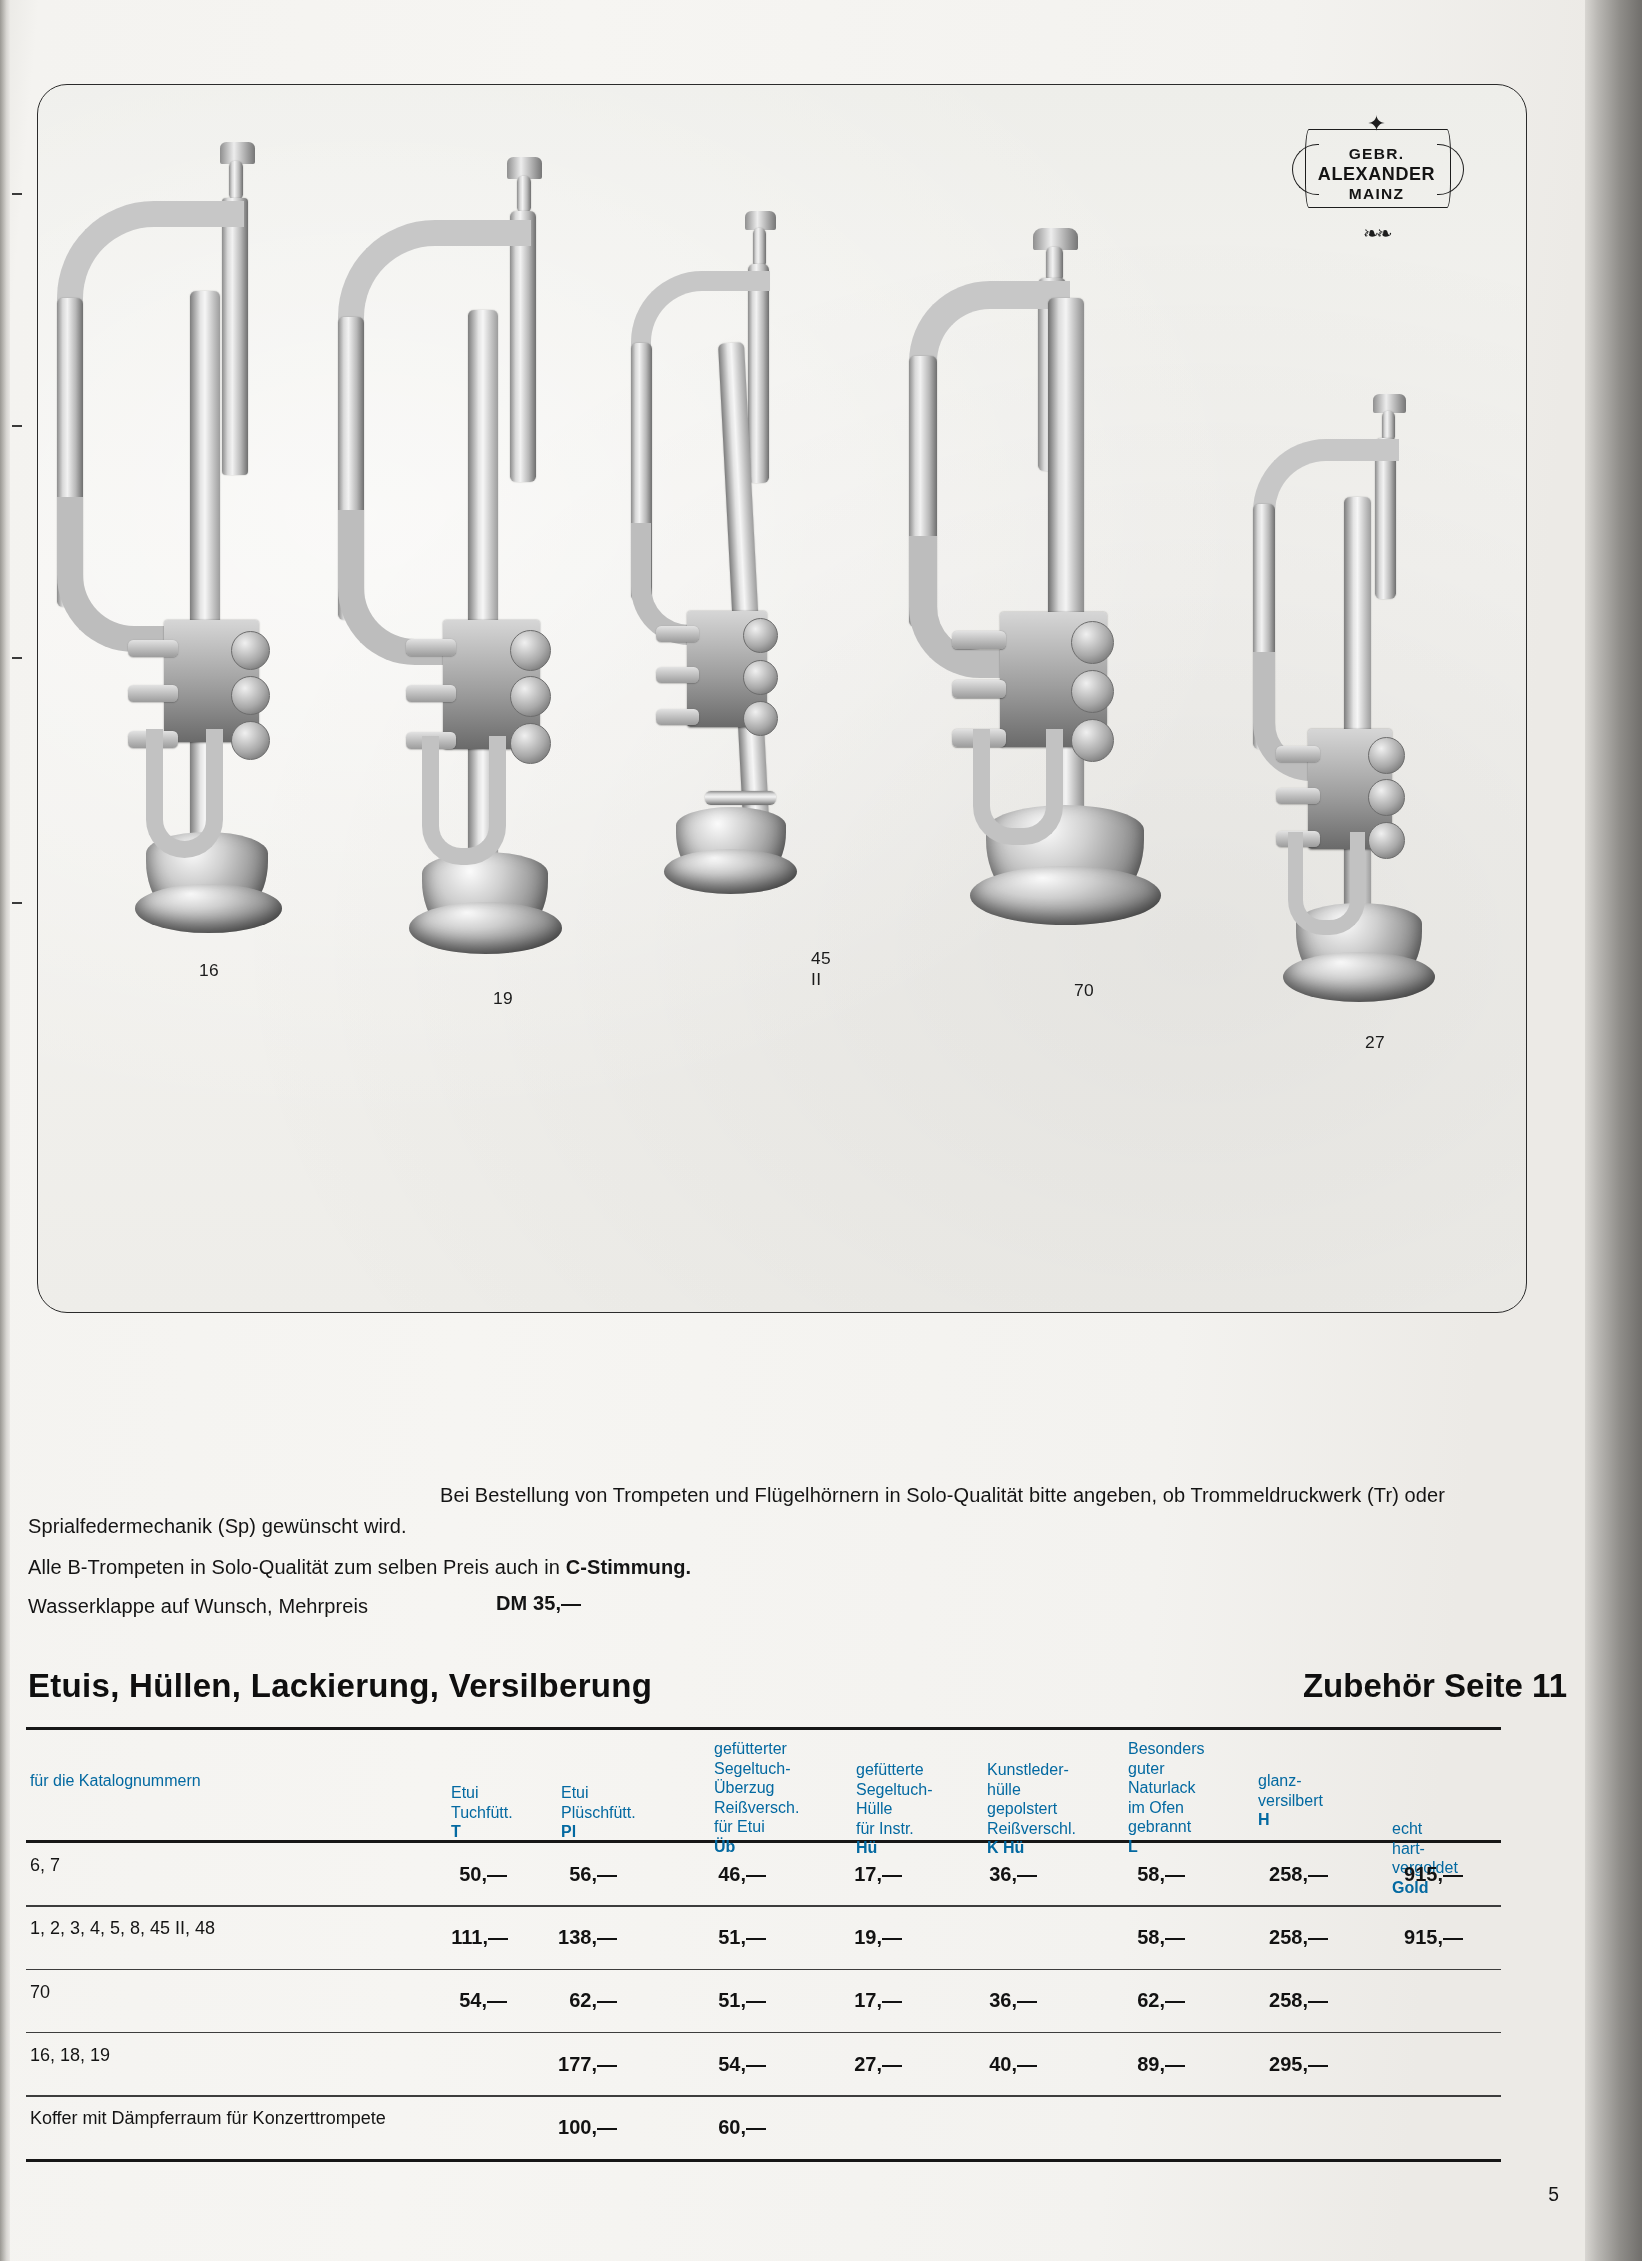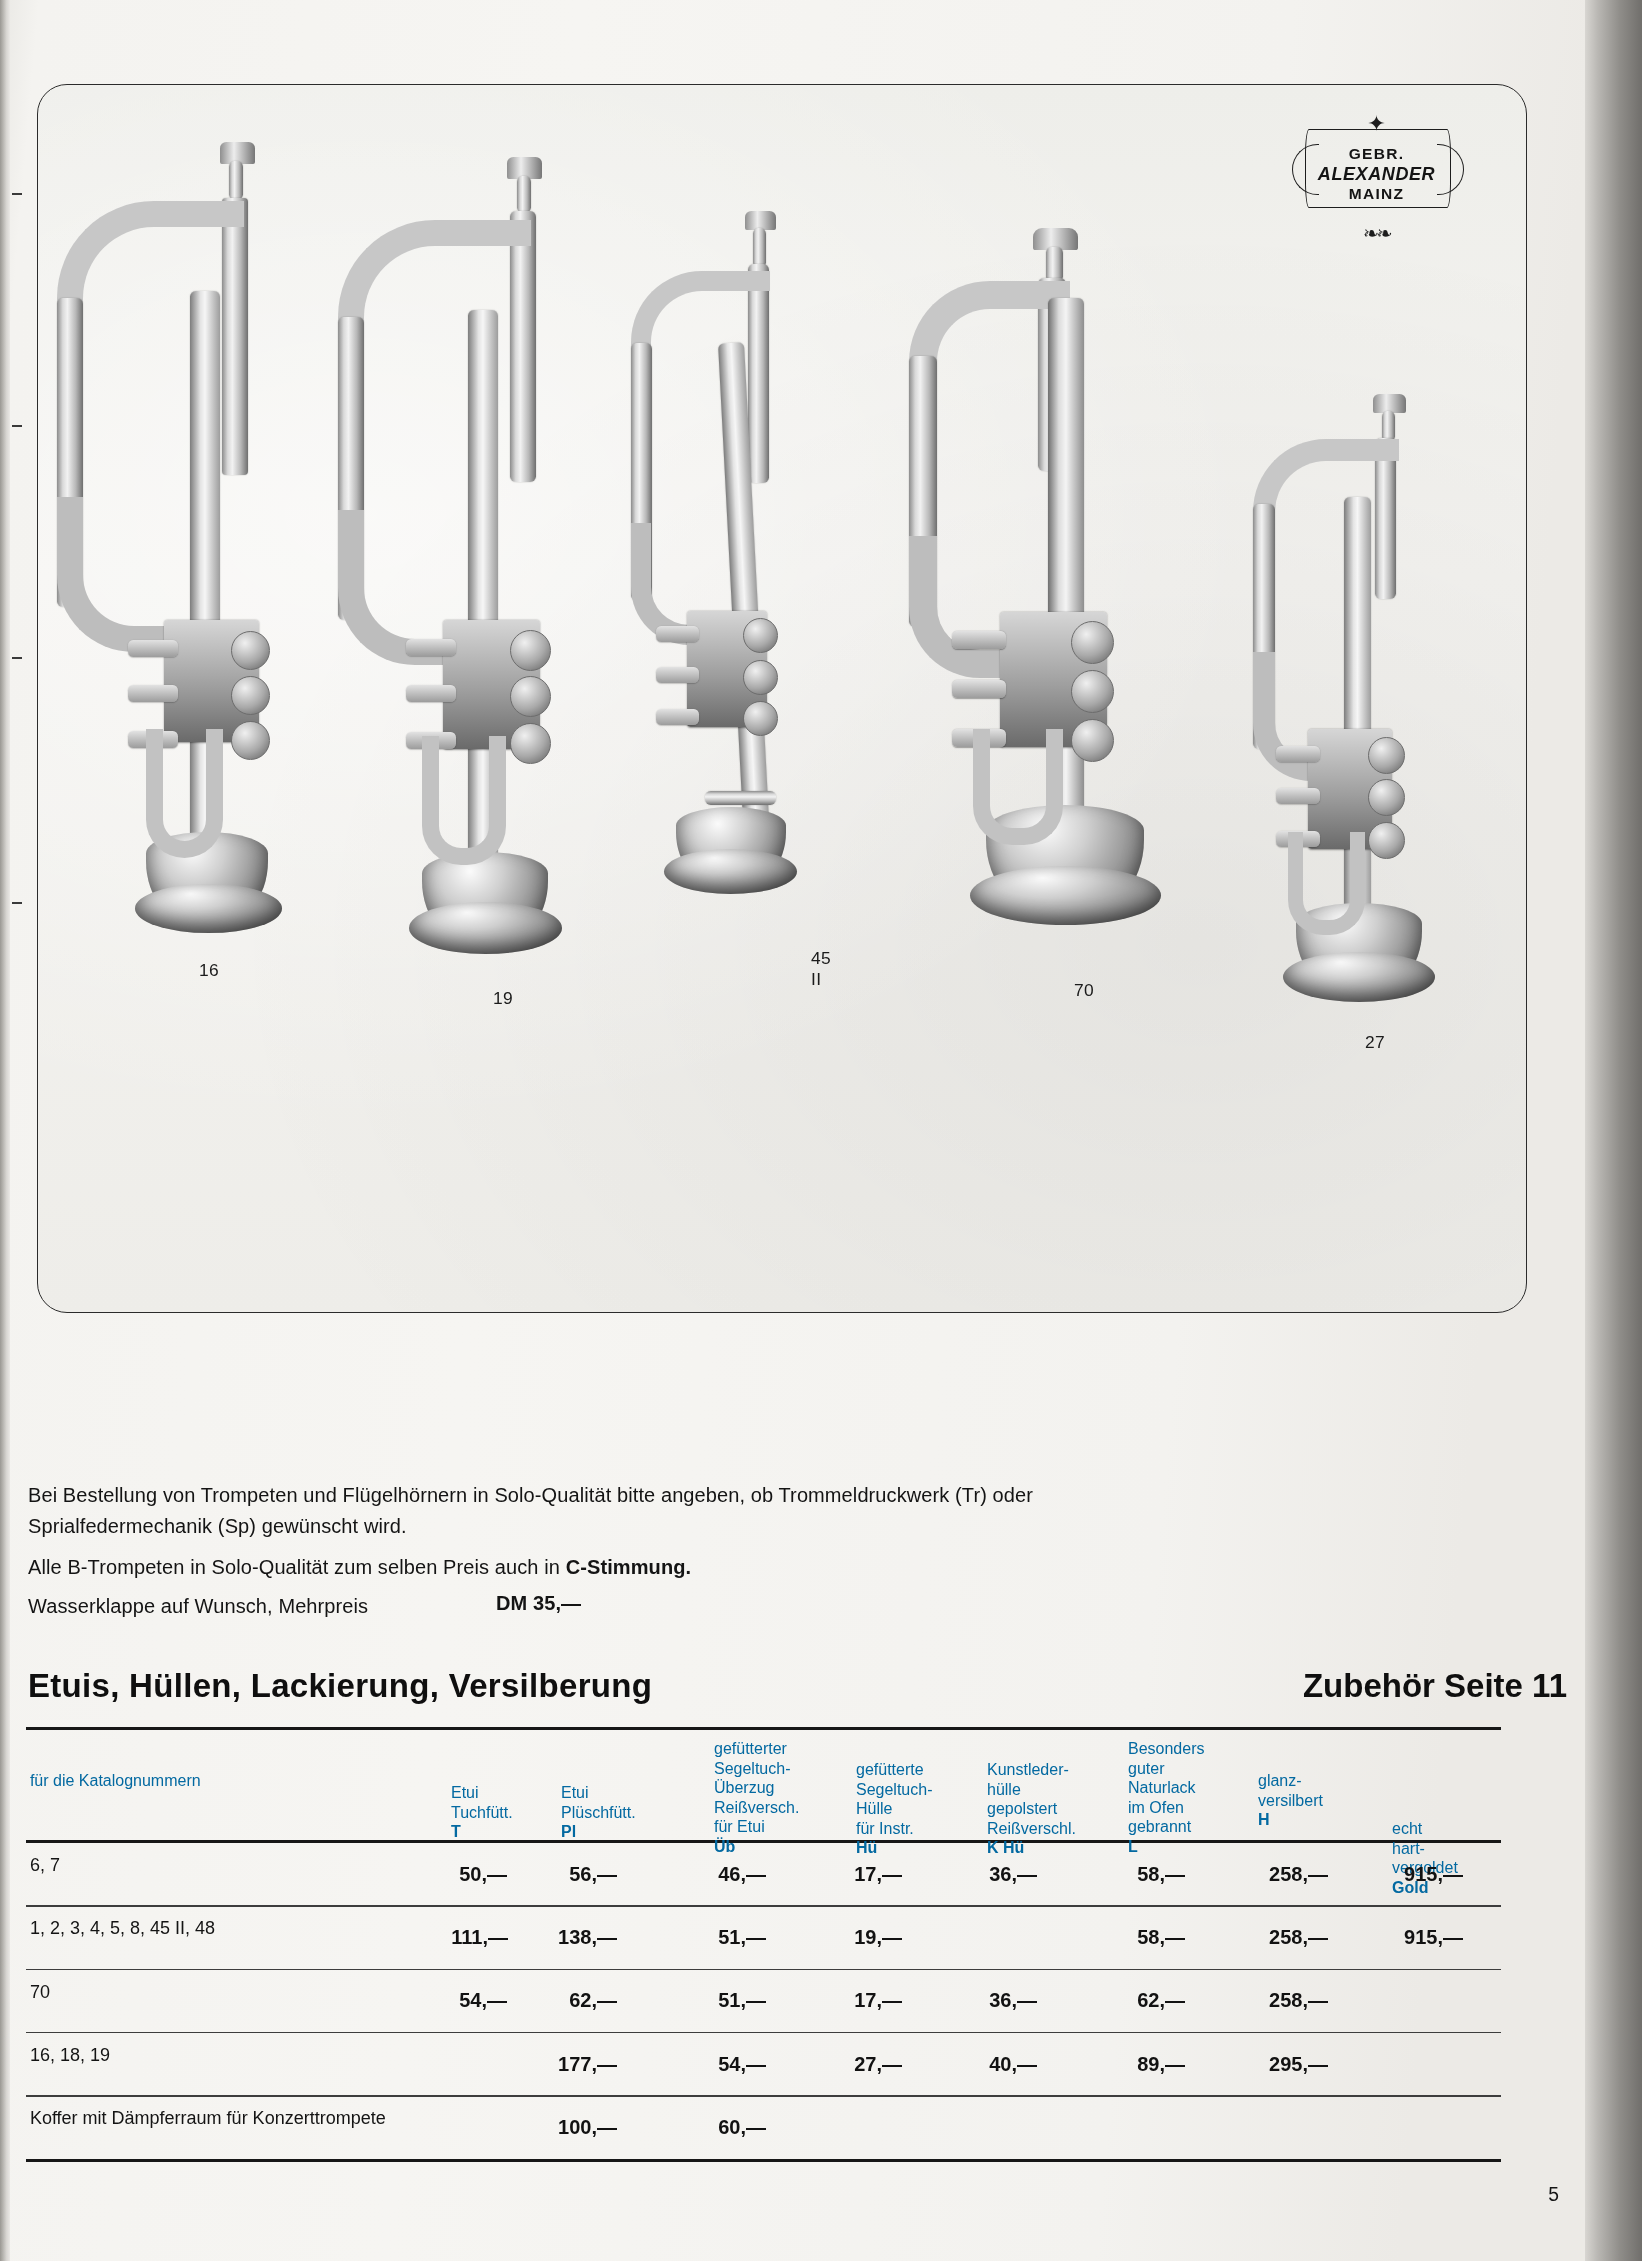--- a/index.html
+++ b/index.html
@@ -170,21 +170,21 @@
     letter-spacing: -2.6px;
   }
   #logo .l1, #logo .l2, #logo .l3 {
     position: absolute;
     left: 0; right: 0;
     font-weight: bold;
     color: #141414;
     letter-spacing: 1.3px;
   }
   #logo .l1 { top: 35px; font-size: 15.5px; }
-  #logo .l2 { top: 54px; font-size: 18px; letter-spacing: 0.6px; font-style: italic; }
+  #logo .l2 { top: 54px; font-size: 18px; letter-spacing: 0.6px; }
   #logo .l3 { top: 75px; font-size: 15.5px; }
 
   
   .note-line {
     position: absolute;
     font-size: 20px;
     line-height: 1.35;
     color: #141414;
     letter-spacing: 0.1px;
   }
@@ -383,21 +383,21 @@
     <div id="logo">
       <div class="star">✦</div>
       <div class="lozenge"></div>
       <div class="l1">GEBR.</div>
       <div class="l2">ALEXANDER</div>
       <div class="l3">MAINZ</div>
       <div class="wreath">❧❧</div>
     </div>
   </div>
 
-  <div class="note-line" style="left:28px; top:1482px; width:1417px;">Bei Bestellung von Trompeten und Flügelhörnern in Solo-Qualität bitte angeben, ob Trommeldruckwerk (Tr) oder</div>
+  <div class="note-line" style="left:28px; top:1482px; width:1417px;text-align:right;">Bei Bestellung von Trompeten und Flügelhörnern in Solo-Qualität bitte angeben, ob Trommeldruckwerk (Tr) oder</div>
   <div class="note-line" style="left:28px; top:1554px;">
     <span>Alle B-Trompeten in Solo-Qualität zum selben Preis auch in </span><b>C-Stimmung.</b>
   </div>
   <div class="note-line" style="left:28px; top:1513px; width:1417px;">Sprialfedermechanik (Sp) gewünscht wird.</div>
   <div class="note-line" style="left:28px; top:1593px;">Wasserklappe auf Wunsch, Mehrpreis</div>
   <div class="note-line" style="left:496px; top:1590px; font-weight:bold;">
     <span>DM 35,—</span>
   </div>
 
   <div id="heading-left">Etuis, Hüllen, Lackierung, Versilberung</div>

